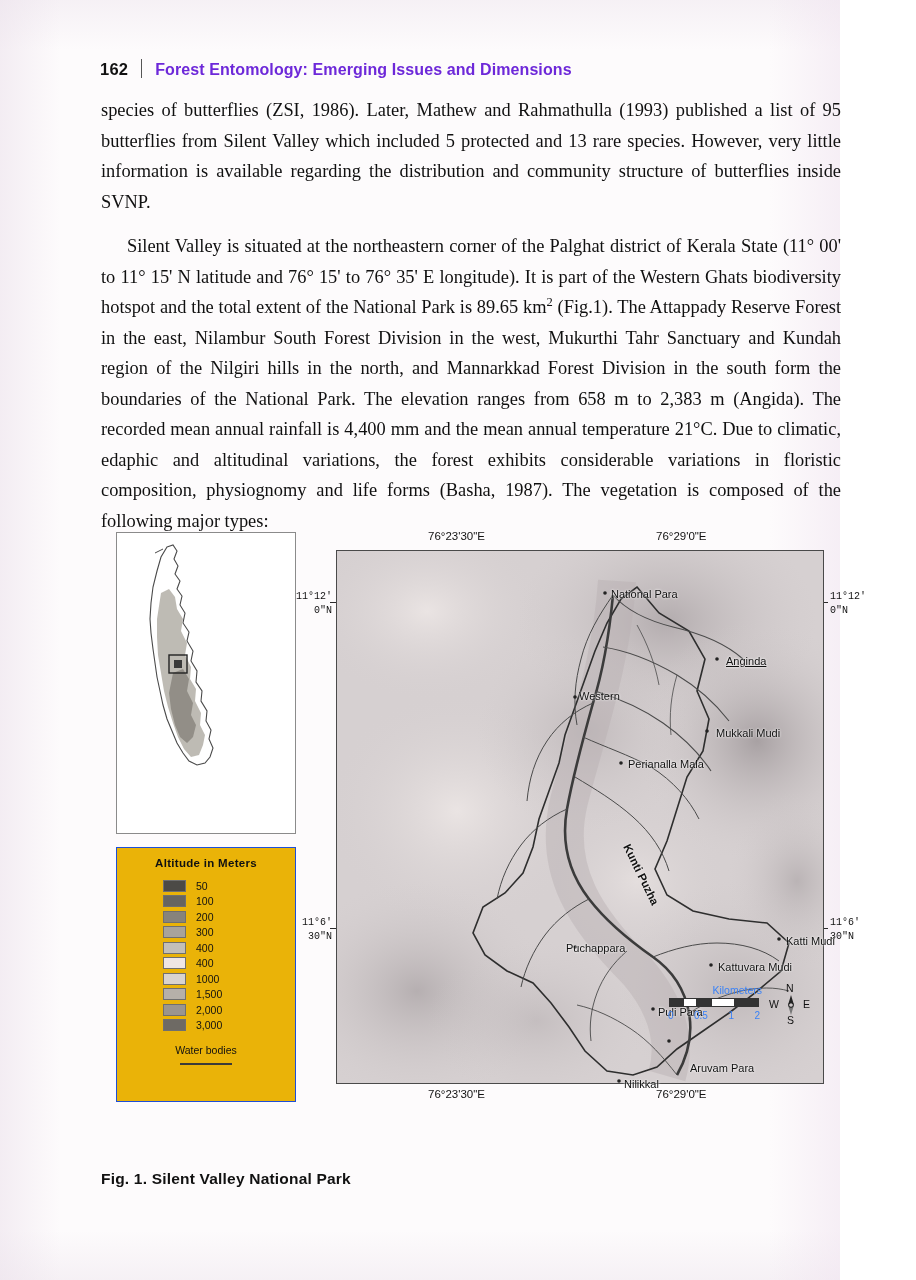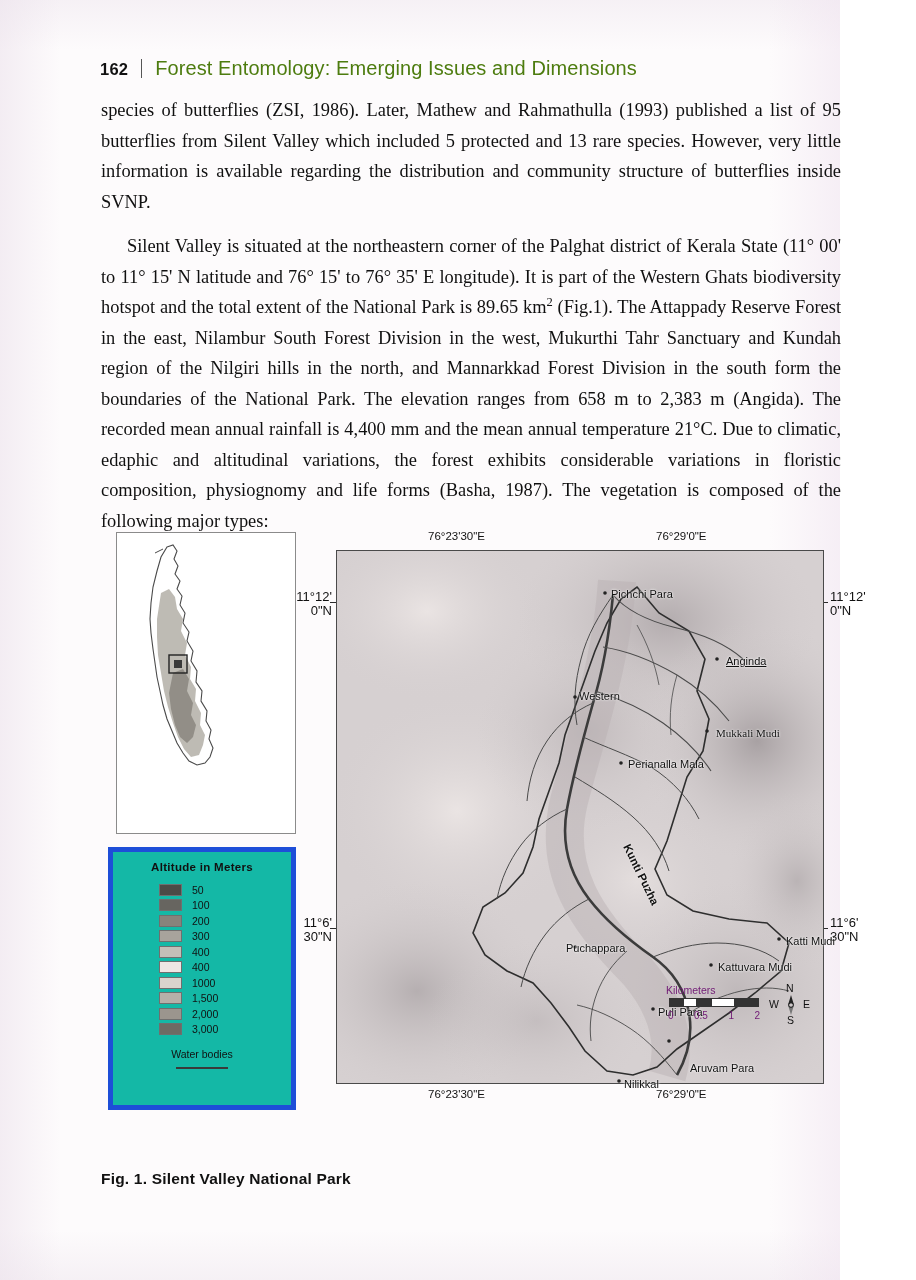--- a/index.html
+++ b/index.html
@@ -54,23 +54,24 @@
   .header-rule {
     display: inline-block;
     width: 1px;
     height: 19px;
     background: #555;
     margin: 0 13px 0 13px;
     position: relative;
     top: 3px;
   }
   .header-title {
-    font-size: 20px;
-    color: #4d7c0f;
+    font-size: 16px;
+    color: #6d28d9;
     letter-spacing: 0.1px;
+    font-weight: bold;
   }
 
   
   .body-text {
     position: absolute;
     left: 101px;
     top: 95px;
     width: 740px;
     font-size: 18.4px;
     line-height: 30.5px;
@@ -107,26 +108,26 @@
     height: 300px;
     border: 1px solid #8b8b8b;
     background: #ffffff;
     overflow: hidden;
   }
   .kerala-inset svg { display: block; }
 
   
   .legend {
     position: absolute;
-    left: 8px;
+    left: 16px;
     top: 327px;
     width: 178px;
     height: 253px;
-    border: 5px solid #1d4ed8;
-    background: #14b8a6;
+    border: 1px solid #1d4ed8;
+    background: #eab308;
     font-family: "Liberation Sans", sans-serif;
   }
   .legend-title {
     font-size: 11.5px;
     font-weight: bold;
     color: #111;
     text-align: center;
     margin-top: 9px;
     letter-spacing: 0.3px;
   }
@@ -185,22 +186,22 @@
 
   .axis-label {
     position: absolute;
     font-family: "Liberation Sans", sans-serif;
     font-size: 11.5px;
     color: #111;
     white-space: nowrap;
   }
   .lat-label {
     position: absolute;
-    font-family: Liberation Sans, sans-serif;
-    font-size: 13px;
+    font-family: Liberation Mono, monospace;
+    font-size: 10px;
     color: #111;
     line-height: 13.5px;
     white-space: nowrap;
   }
   .tick {
     position: absolute;
     background: #2b2b2b;
   }
 
   
@@ -224,22 +225,22 @@
     text-shadow: 0 0 2px rgba(255,255,255,0.8);
   }
 
   
   .scalebar {
     position: absolute;
     left: 330px;
     top: 452px;
     width: 96px;
     font-family: "Liberation Sans", sans-serif;
-    color: #701a75;
-    text-align: left;
+    color: #3b82f6;
+    text-align: right;
   }
   .scalebar-title {
     font-size: 10.5px;
     margin-bottom: 2px;
   }
   .scalebar-graphic {
     width: 90px;
     height: 11px;
     margin: 0 auto;
     position: relative;
@@ -471,24 +472,24 @@
           <circle cx="284" cy="212" r="1.8" fill="#222"></circle>
           <circle cx="238" cy="396" r="1.8" fill="#222"></circle>
           <circle cx="442" cy="388" r="1.8" fill="#222"></circle>
           <circle cx="374" cy="414" r="1.8" fill="#222"></circle>
           <circle cx="316" cy="458" r="1.8" fill="#222"></circle>
           <circle cx="332" cy="490" r="1.8" fill="#222"></circle>
           <circle cx="282" cy="530" r="1.8" fill="#222"></circle>
         </svg>
       </div>
 
-      <div class="place" style="left:275px; top:56px;">Pichchi Para</div>
+      <div class="place" style="left:275px; top:56px;">National Para</div>
       <div class="place" style="left:390px; top:123px;text-decoration:underline;">Anginda</div>
       <div class="place" style="left:243px; top:158px;">Western</div>
-      <div class="place" style="left:380px; top:195px;font-family:Liberation Serif, serif;">Mukkali Mudi</div>
+      <div class="place" style="left:380px; top:195px;">Mukkali Mudi</div>
       <div class="place" style="left:292px; top:226px;">Perianalla Mala</div>
       <div class="place" style="left:230px; top:410px;text-align:center;">Puchappara</div>
       <div class="place" style="left:450px; top:403px;">Katti Mudi</div>
       <div class="place" style="left:382px; top:429px;">Kattuvara Mudi</div>
       <div class="place" style="left:322px; top:474px;">Puli Para</div>
       <div class="place" style="left:354px; top:506px;margin-top:24px;">Aruvam Para</div>
       <div class="place" style="left:288px; top:546px;">Nilikkal</div>
 
       <div class="river-label" style="left:296px; top:310px;">Kunti Puzha</div>
 

